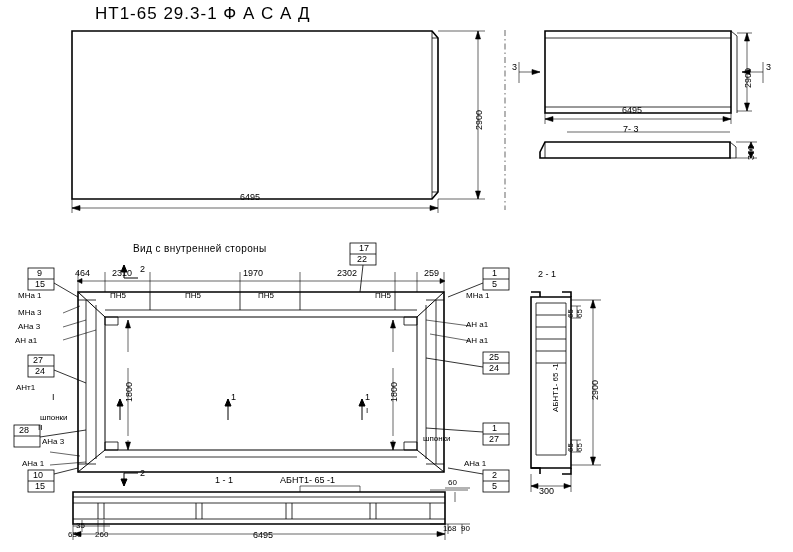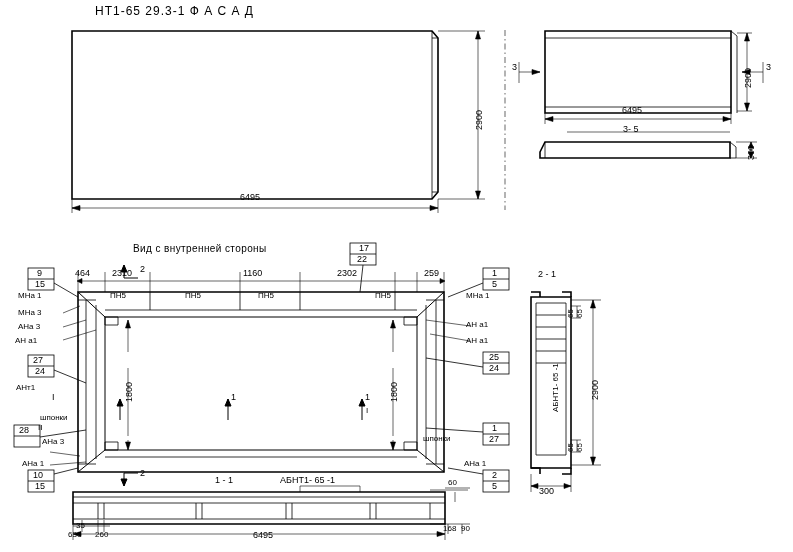--- a/index.html
+++ b/index.html
@@ -2,21 +2,21 @@
 <html><head>
 <meta charset="utf-8">
 <style>
   html,body{margin:0;padding:0;background:#ffffff;}
   body{width:793px;height:552px;overflow:hidden;font-family:"Liberation Sans",sans-serif;}
   #sheet{position:relative;width:793px;height:552px;background:#fff;}
   .lbl{position:absolute;font-family:"Liberation Sans",sans-serif;color:#000;white-space:nowrap;}
   .t9{font-size:9px;}
   .t8{font-size:8px;}
   .t10{font-size:10px;letter-spacing:.4px;}
-  .t11{font-size:12px;letter-spacing:1px;}
+  .t11{font-size:17px;letter-spacing:1px;}
   .vert{transform-origin:0 0;}
   svg{position:absolute;left:0;top:0;}
   .ln{stroke:#000;fill:none;}
   .w1{stroke-width:1;}
   .w15{stroke-width:1.6;}
   .w05{stroke-width:.8;}
   .thin{stroke-width:.6;}
   .dash{stroke-dasharray:6 3 1.5 3;stroke-width:.6;}
   .fillw{fill:#ffffff;}
 </style>
@@ -229,34 +229,34 @@
     <path class="ln thin" d="M531 474 L531 492 M571 474 L571 492"></path>
     <path class="ln thin" d="M531 486 L571 486"></path>
     <path class="ln thin" d="M531 486 l7 -2.5 v5 z" style="fill:#000"></path>
     <path class="ln thin" d="M571 486 l-7 -2.5 v5 z" style="fill:#000"></path>
   </svg>
 
   <div class="lbl t11" style="left:95px;top:4px;">НТ1-65 29.3-1   Ф А С А Д</div>
   <div class="lbl t10" style="left:133px;top:243px;">Вид  с внутренней стороны</div>
   <div class="lbl t9" style="left:538px;top:269px;">2 - 1</div>
   <div class="lbl t9" style="left:215px;top:475px;">1 - 1</div>
-  <div class="lbl t9" style="left:623px;top:124px;">3- 5</div>
+  <div class="lbl t9" style="left:623px;top:124px;">7- 3</div>
 
   <div class="lbl t9" style="left:240px;top:192px;">6495</div>
   <div class="lbl t9 vert" style="left:474px;top:130px;transform:rotate(-90deg);">2900</div>
 
   <div class="lbl t9" style="left:622px;top:105px;">6495</div>
   <div class="lbl t9 vert" style="left:743px;top:88px;transform:rotate(-90deg);">2900</div>
   <div class="lbl t9 vert" style="left:746px;top:160px;transform:rotate(-90deg);">300</div>
   <div class="lbl t9" style="left:512px;top:62px;">3</div>
   <div class="lbl t9" style="left:766px;top:62px;">3</div>
 
   <div class="lbl t9" style="left:75px;top:268px;">464</div>
   <div class="lbl t9" style="left:112px;top:268px;">2310</div>
-  <div class="lbl t9" style="left:243px;top:268px;">1160</div>
+  <div class="lbl t9" style="left:243px;top:268px;">1970</div>
   <div class="lbl t9" style="left:337px;top:268px;">2302</div>
   <div class="lbl t9" style="left:424px;top:268px;">259</div>
 
   <div class="lbl t8" style="left:110px;top:291px;">ПН5</div>
   <div class="lbl t8" style="left:185px;top:291px;">ПН5</div>
   <div class="lbl t8" style="left:258px;top:291px;">ПН5</div>
   <div class="lbl t8" style="left:375px;top:291px;">ПН5</div>
 
   <div class="lbl t9 vert" style="left:124px;top:402px;transform:rotate(-90deg);">1800</div>
   <div class="lbl t9 vert" style="left:389px;top:402px;transform:rotate(-90deg);">1800</div>

